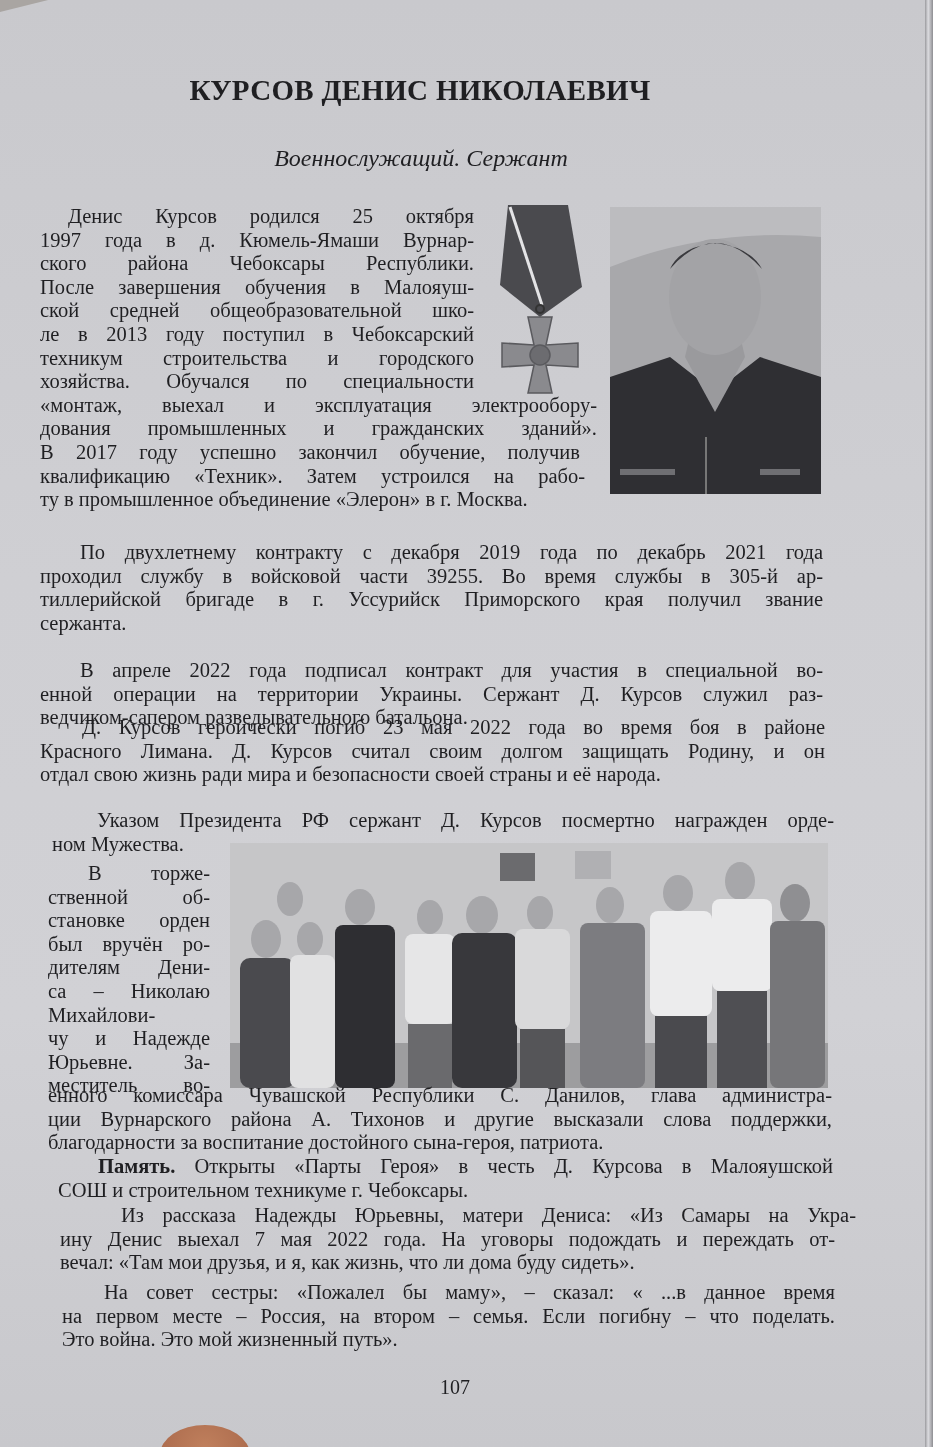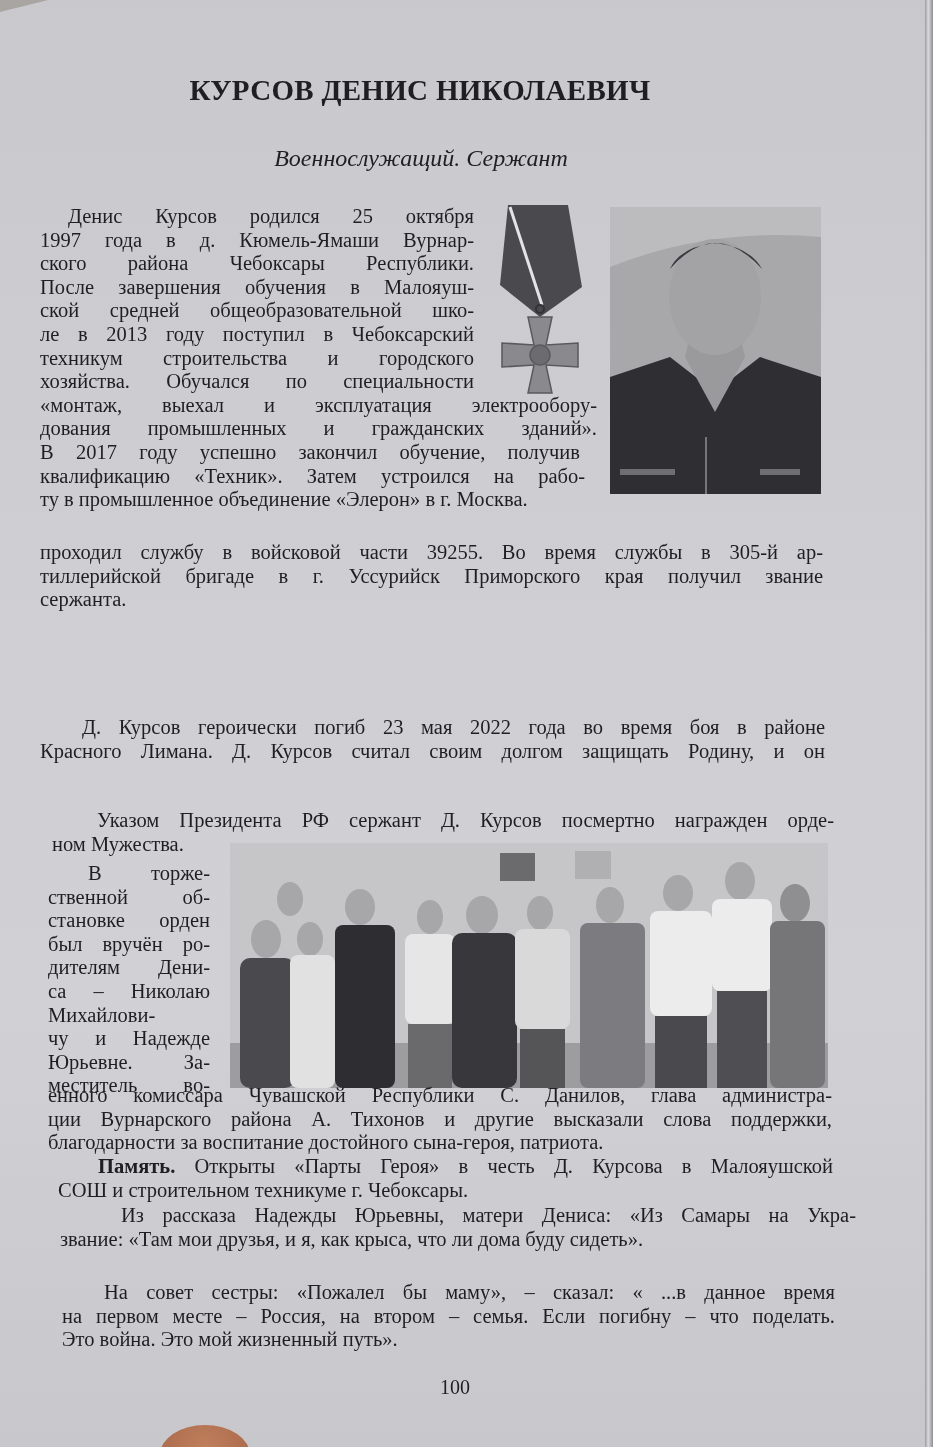--- a/index.html
+++ b/index.html
@@ -99,29 +99,36 @@
       <path d="M75,150 L105,205 L135,150 L128,120 L82,120 Z" fill="#9a9a9d"></path>
       <ellipse cx="105" cy="90" rx="46" ry="58" fill="#a3a3a6"></ellipse>
       <path d="M60,62 Q105,10 152,62 Q140,40 105,36 Q70,40 60,62 Z" fill="#3a3a3e"></path>
       <rect x="95" y="230" width="2" height="57" fill="#777"></rect>
       <rect x="10" y="262" width="55" height="6" fill="#6f6f73"></rect>
       <rect x="150" y="262" width="40" height="6" fill="#6f6f73"></rect>
     </svg>
   </div>
 
   <div class="block text" style="left:40px; top:541px; width:783px;">
+    <span class="line" style="margin-left:40px; width:743px;">По двухлетнему контракту с декабря 2019 года по декабрь 2021 года</span>
     <span class="line">проходил службу в войсковой части 39255. Во время службы в 305-й ар-</span>
     <span class="line">тиллерийской бригаде в г. Уссурийск Приморского края получил звание</span>
     <span class="line last">сержанта.</span>
   </div>
 
+  <div class="block text" style="left:40px; top:659px; width:783px;">
+    <span class="line" style="margin-left:40px; width:743px;">В апреле 2022 года подписал контракт для участия в специальной во-</span>
+    <span class="line">енной операции на территории Украины. Сержант Д. Курсов служил раз-</span>
+    <span class="line last">ведчиком-сапером разведывательного батальона.</span>
+  </div>
 
   <div class="block text" style="left:40px; top:716px; width:785px;">
     <span class="line" style="margin-left:42px; width:743px;">Д. Курсов героически погиб 23 мая 2022 года во время боя в районе</span>
     <span class="line">Красного Лимана. Д. Курсов считал своим долгом защищать Родину, и он</span>
+    <span class="line last">отдал свою жизнь ради мира и безопасности своей страны и её народа.</span>
   </div>
 
   <div class="block text" style="left:52px; top:809px; width:782px;">
     <span class="line" style="margin-left:45px; width:737px;">Указом Президента РФ сержант Д. Курсов посмертно награжден орде-</span>
     <span class="line last">ном Мужества.</span>
   </div>
 
   <div class="block text" style="left:48px; top:862px; width:162px;">
     <span class="line" style="margin-left:40px; width:122px;">В торже-</span>
     <span class="line">ственной об-</span>
@@ -177,26 +184,27 @@
     <span class="line last">благодарности за воспитание достойного сына-героя, патриота.</span>
   </div>
 
   <div class="block text" style="left:58px; top:1155px; width:775px;">
     <span class="line" style="margin-left:40px; width:735px;"><b class="lead">Память.</b><span> Открыты «Парты Героя» в честь Д. Курсова в Малояушской</span></span>
     <span class="line last">СОШ и строительном техникуме г. Чебоксары.</span>
   </div>
 
   <div class="block text" style="left:60px; top:1204px; width:775px;">
     <span class="line" style="margin-left:61px; width:735px;">Из рассказа Надежды Юрьевны, матери Дениса: «Из Самары на Укра-</span>
-    <span class="line last">звание: «Там мои друзья, и я, как крыса, что ли дома буду сидеть».</span>
+    <span class="line">ину Денис выехал 7 мая 2022 года. На уговоры подождать и переждать от-</span>
+    <span class="line last">вечал: «Там мои друзья, и я, как жизнь, что ли дома буду сидеть».</span>
   </div>
 
   <div class="block text" style="left:62px; top:1281px; width:773px;">
     <span class="line" style="margin-left:42px; width:731px;">На совет сестры: «Пожалел бы маму», – сказал: « ...в данное время</span>
     <span class="line">на первом месте – Россия, на втором – семья. Если погибну – что поделать.</span>
     <span class="line last">Это война. Это мой жизненный путь».</span>
   </div>
 
-  <div class="page-number">100</div>
+  <div class="page-number">107</div>
 
   <div class="finger"></div>
 </div>
 <div class="page-edge"></div>
 
 </body></html>

